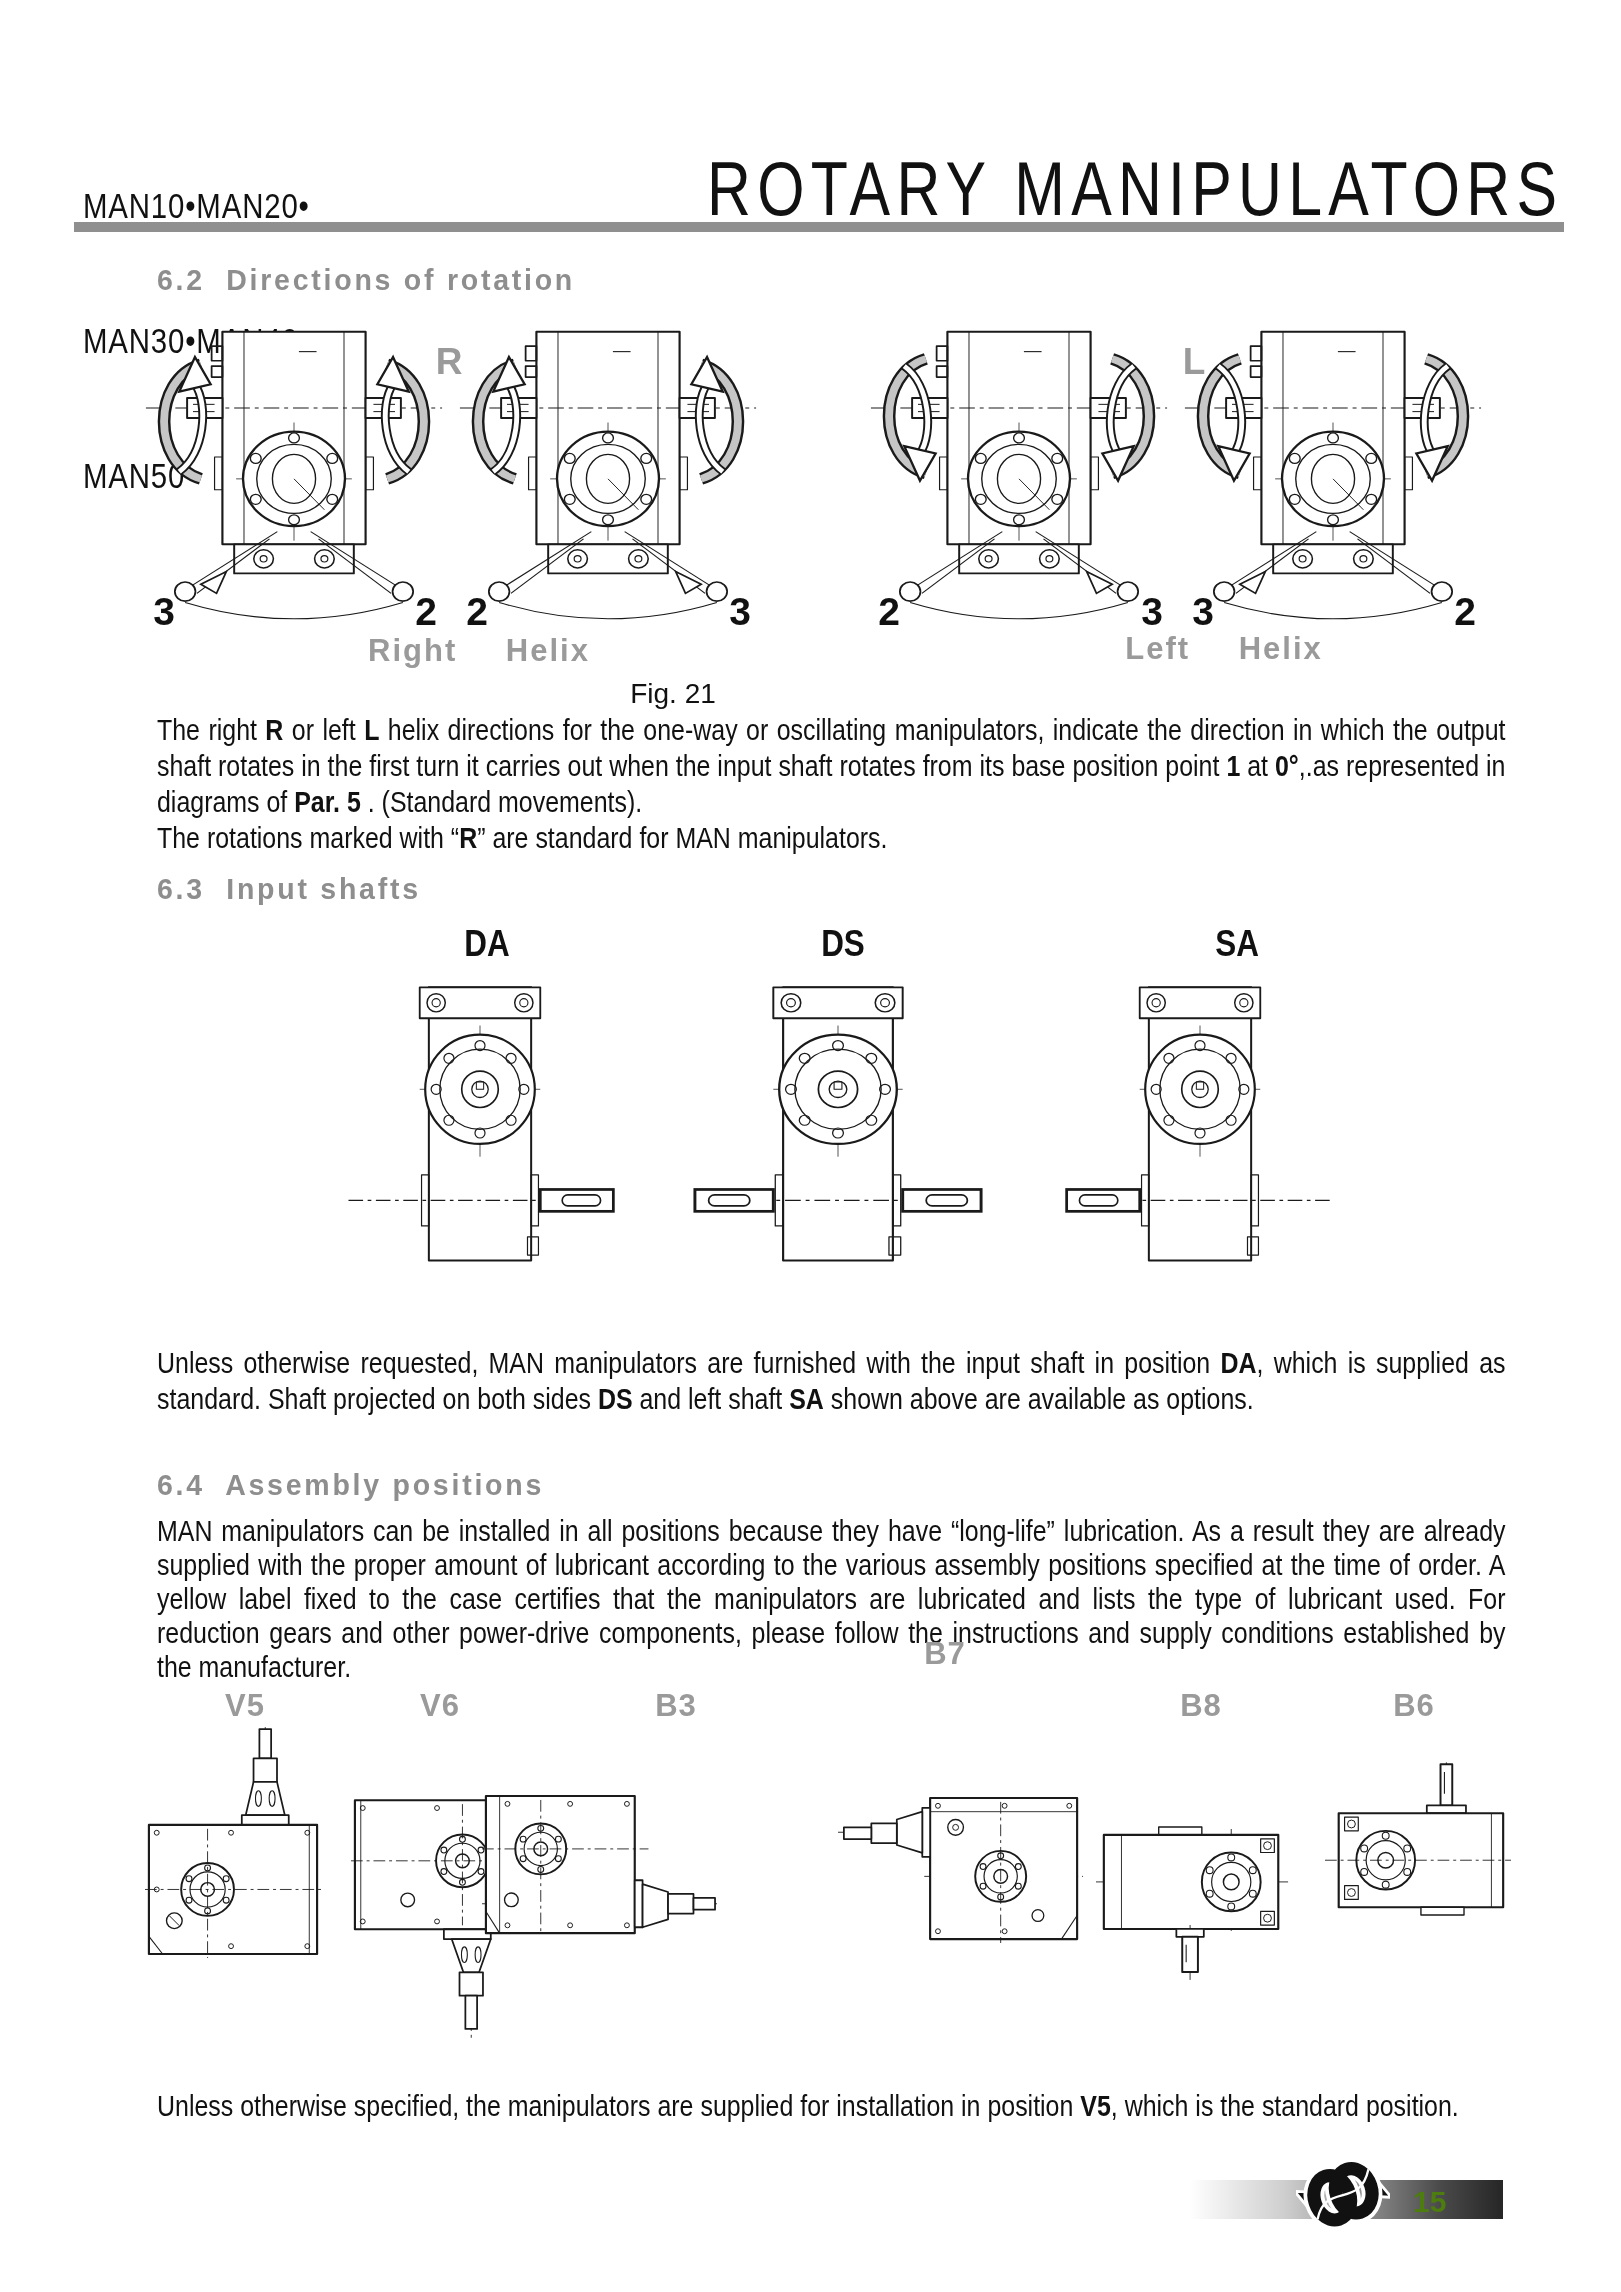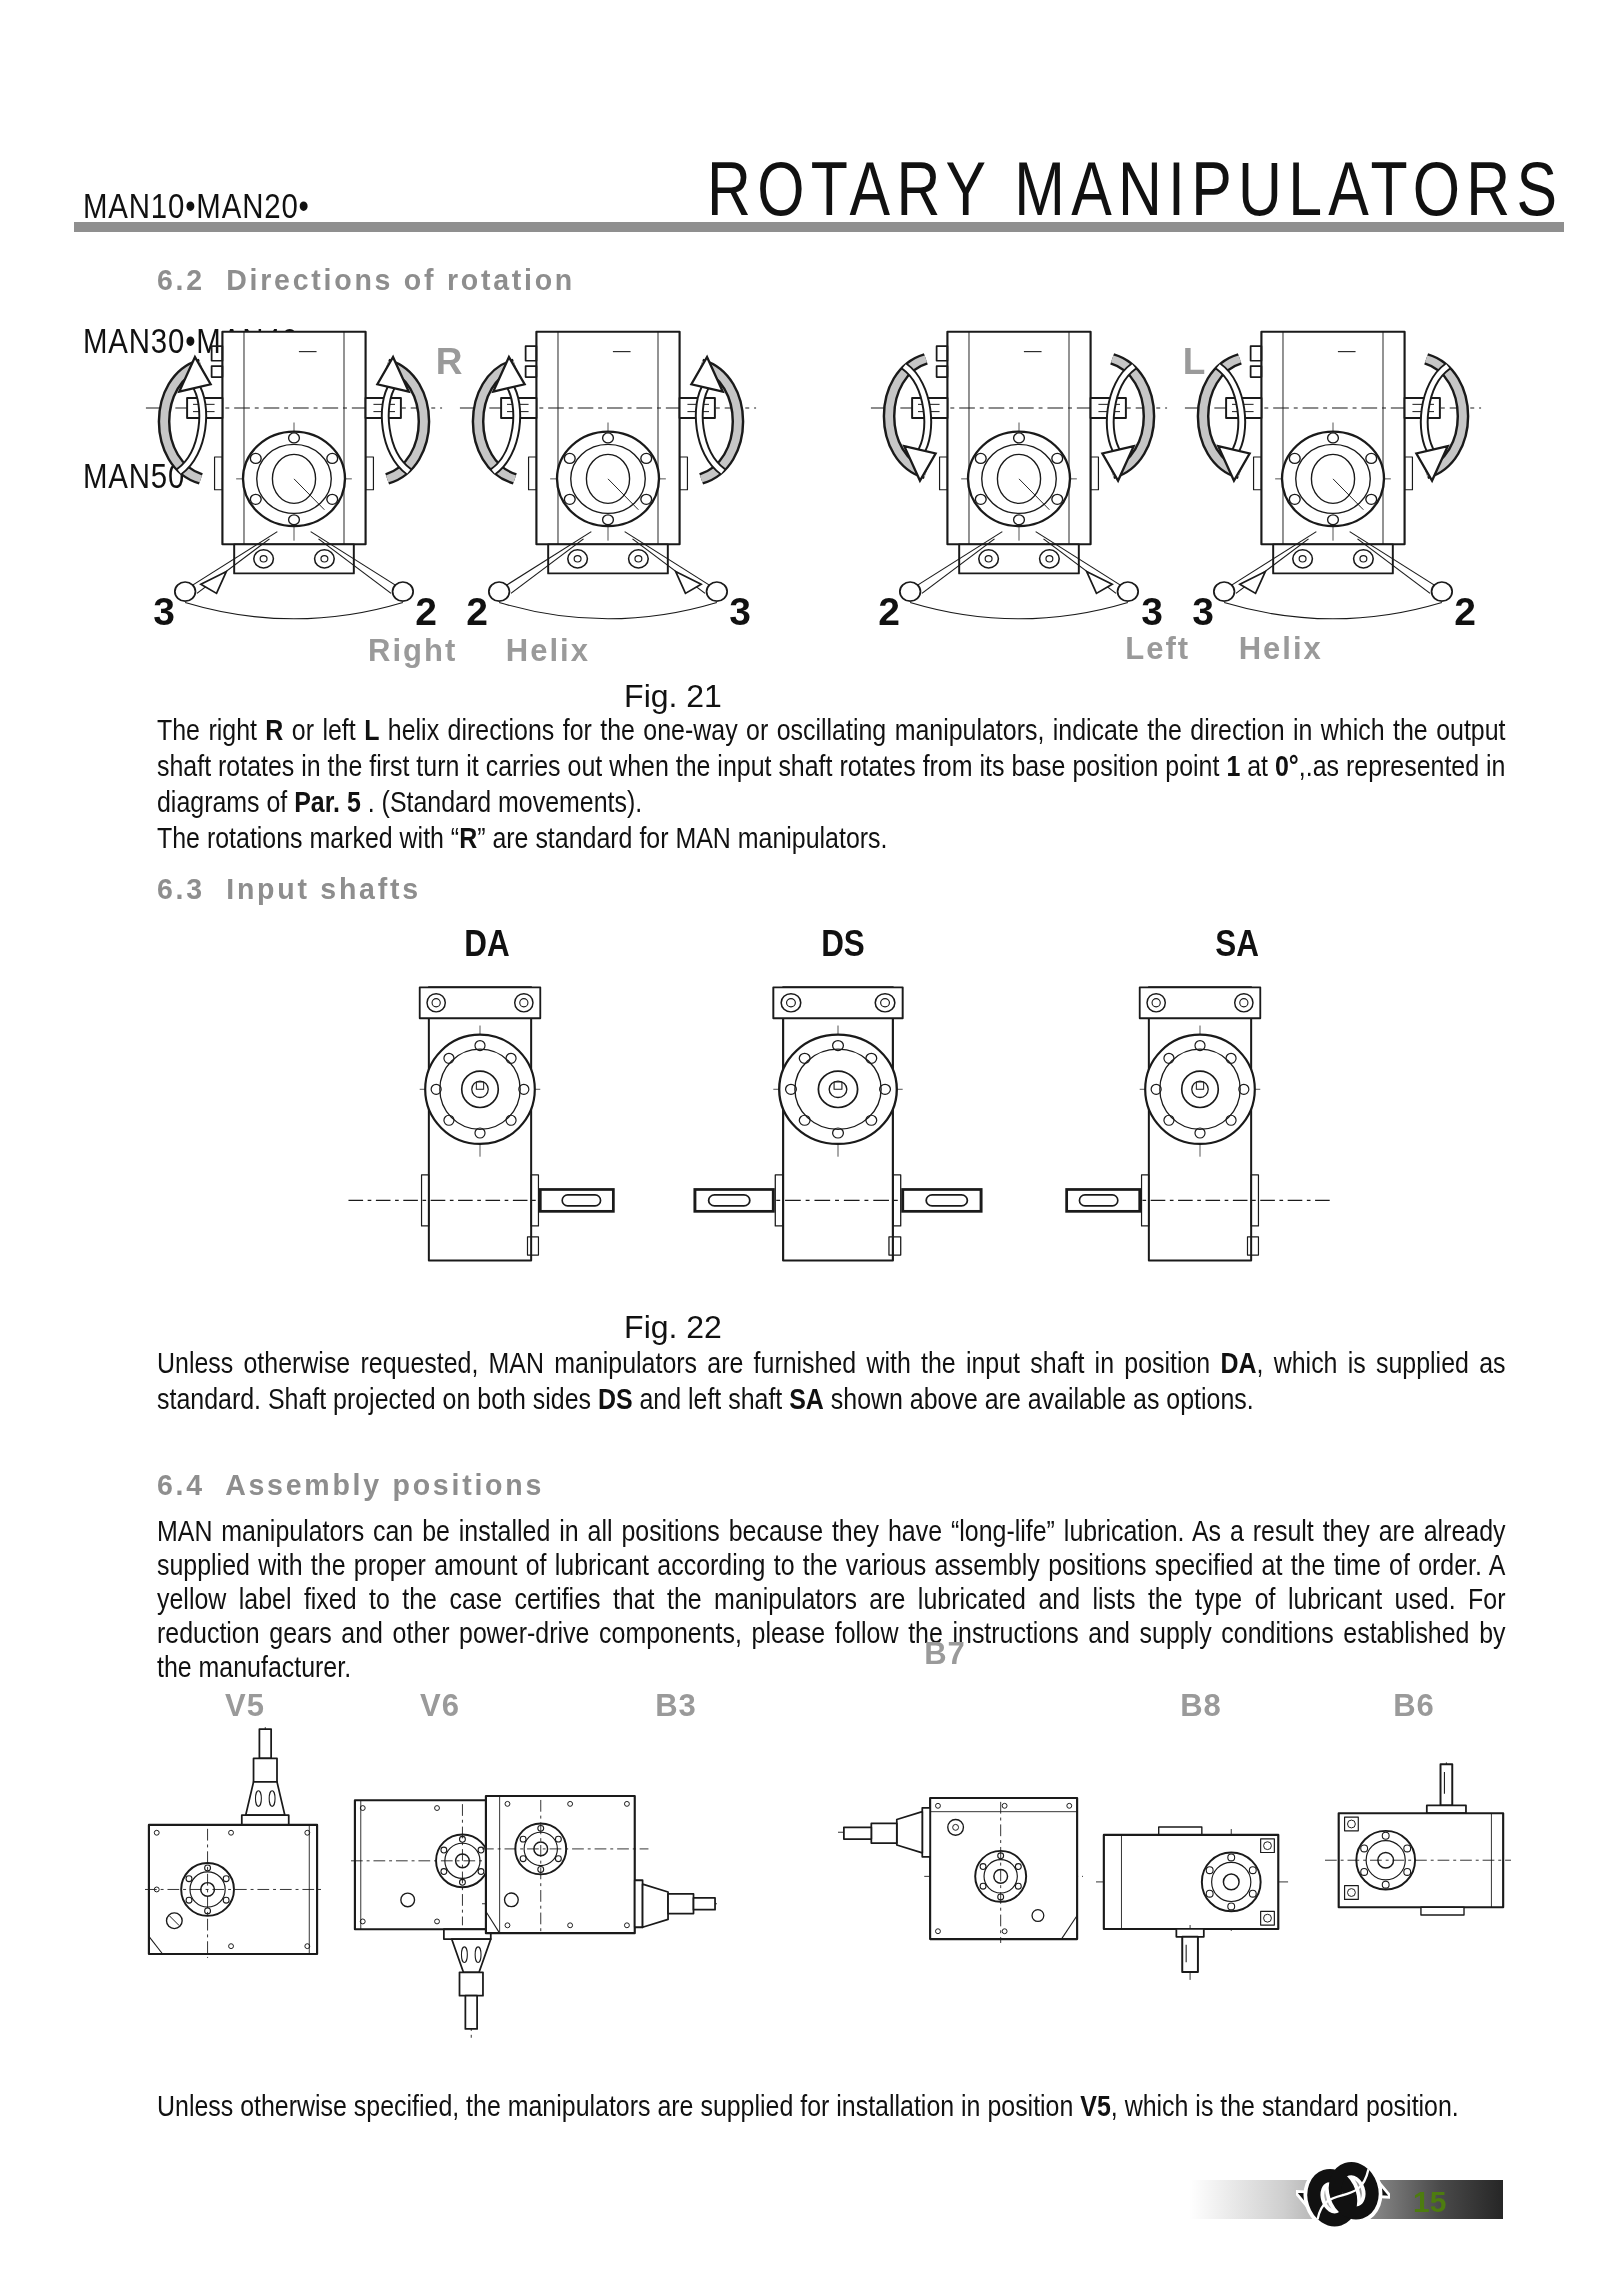--- a/index.html
+++ b/index.html
@@ -12,21 +12,21 @@
   .doc-title{right:58px;top:145px;font-size:76px;font-weight:400;letter-spacing:7.8px;
              transform:scaleX(0.80);transform-origin:100% 0;white-space:pre;color:#111;}
   .title-rule{left:74px;top:222px;width:1490px;height:9.8px;background:#8f8f8f;}
   
   .sec-heading{left:157px;font-size:30px;font-weight:bold;color:#8e8e8e;letter-spacing:2.9px;
                white-space:pre;transform:scaleX(0.95);transform-origin:0 0;}
   
   .para{left:157px;width:1568px;transform:scaleX(0.86);transform-origin:0 0;
         font-size:29px;line-height:36px;text-align:justify;color:#111;}
   .para b{font-weight:bold;}
-  .fig-caption{left:0;width:1346px;text-align:center;font-size:32px;color:#111;
+  .fig-caption{left:0;width:1346px;text-align:center;font-size:28px;color:#111;
                white-space:pre;}
   
   .rl-label{font-size:37px;font-weight:bold;color:#9a9a9a;transform:translateX(-50%);}
   .helix-caption{font-size:31px;font-weight:bold;color:#9a9a9a;letter-spacing:2px;
                  word-spacing:13.7px;white-space:pre;transform:translateX(-50%);margin-left:16px;}
   .num{font-size:39px;font-weight:600;color:#111;transform:translateX(-50%);}
   .shaft-label{font-size:37px;font-weight:bold;color:#111;letter-spacing:0;
                transform:translateX(-50%) scaleX(0.85);}
   .pos-label{font-size:31px;font-weight:bold;color:#9a9a9a;letter-spacing:1px;
              transform:translateX(-50%);}
@@ -233,21 +233,20 @@
   <div class="abs draw" style="left:1063px;top:980px;width:274px;height:296px">
     <svg viewBox="0 0 300 325" preserveAspectRatio="none">
       <use href="#sym-gb22"></use>
       <g stroke="#1a1a1a" fill="none">
         <rect x="4" y="230" width="80" height="24" fill="#fff" stroke-width="3"></rect>
         <rect x="18" y="236" width="42" height="12" rx="6" stroke-width="1.8"></rect>
       </g>
     </svg>
   </div>
 
-  <div class="abs fig-caption" style="top:1309px">Fig. 22</div>
 
   <div class="abs para" style="top:1345px"><span>Unless otherwise requested, MAN manipulators are furnished with the input shaft in position </span><b>DA</b><span>, which is supplied as standard. Shaft projected on both sides </span><b>DS</b><span> and left shaft </span><b>SA</b><span> shown above are available as options.</span></div>
 
   <div class="abs sec-heading" style="top:1468px">6.4  Assembly positions</div>
 
   <div class="abs para" style="top:1514px;line-height:34px"><span>MAN manipulators can be installed in all positions because they have “long-life” lubrication. As a result they are already supplied with the proper amount of lubricant according to the various assembly positions specified at the time of order. A yellow label fixed to the case certifies that the manipulators are lubricated and lists the type of lubricant used. For reduction gears and other power-drive components, please follow the instructions and supply conditions established by the manufacturer.</span></div>
 
   <span class="abs pos-label" style="left:245px;top:1688px">V5</span>
   <span class="abs pos-label" style="left:440px;top:1688px">V6</span>
   <span class="abs pos-label" style="left:676px;top:1688px">B3</span>

